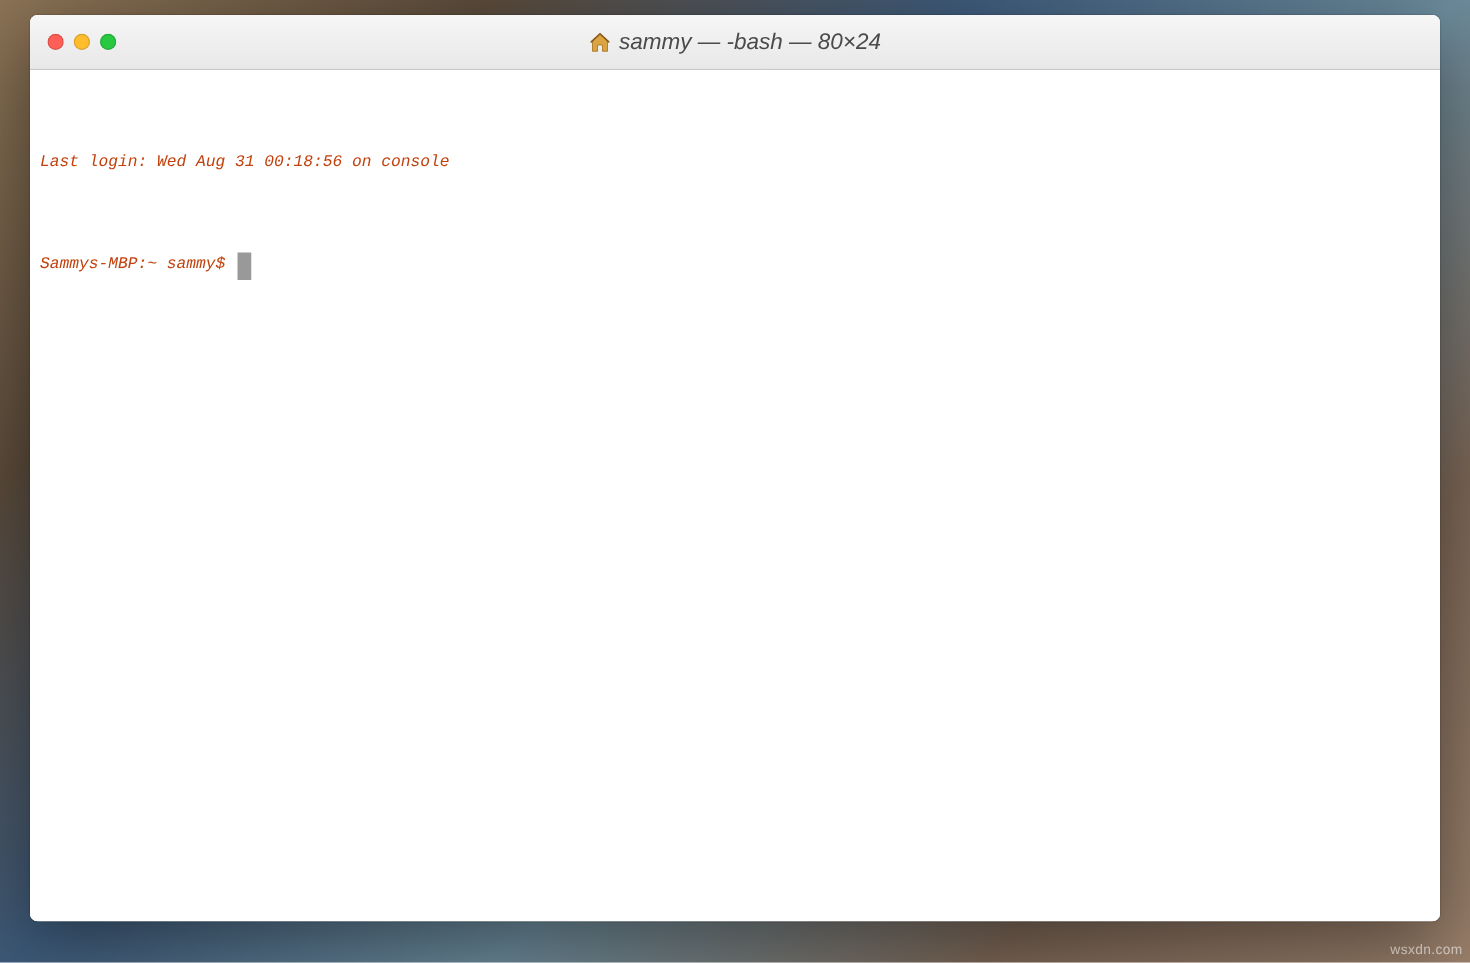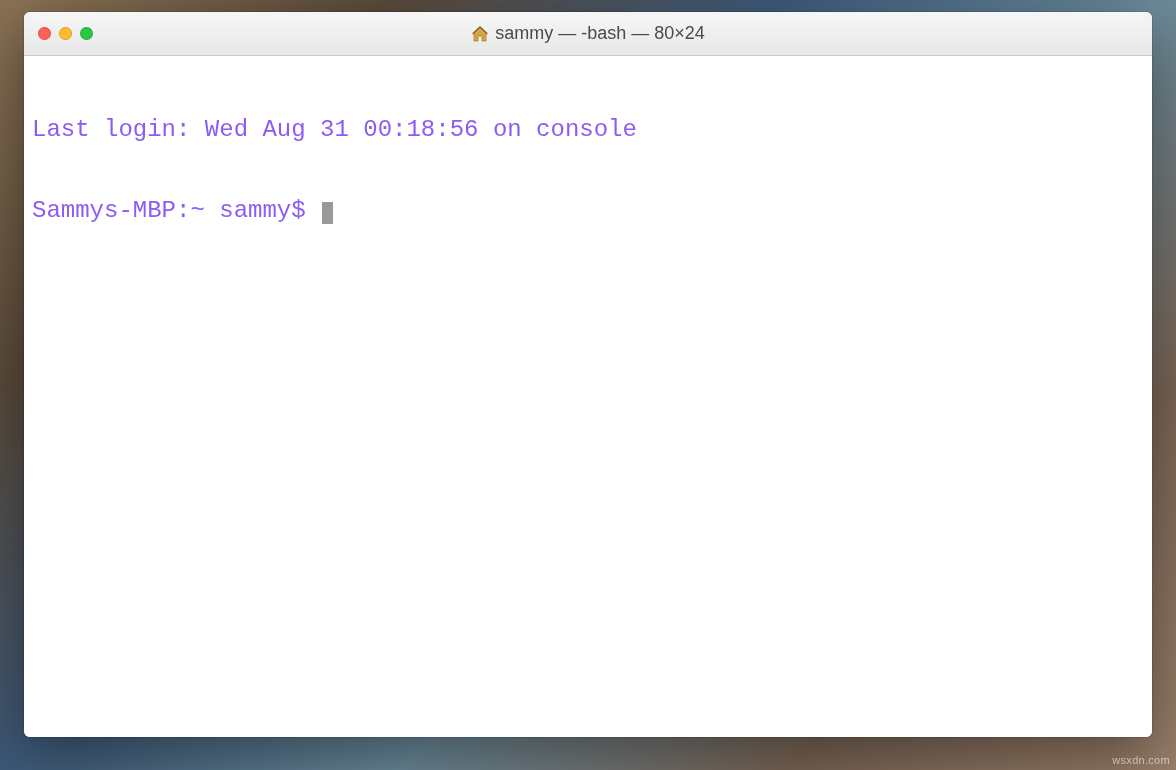--- a/index.html
+++ b/index.html
@@ -22,20 +22,21 @@
 
     .window {
       width: 1128px;
       height: 725px;
       background: #ffffff;
       border-radius: 6px;
       box-shadow: 0 20px 60px rgba(0,0,0,0.4), 0 0 0 1px rgba(0,0,0,0.1);
       overflow: hidden;
       display: flex;
       flex-direction: column;
+      font-style: italic;
     }
 
     .titlebar {
       height: 44px;
       background: linear-gradient(180deg, #f6f6f6 0%, #e8e8e8 100%);
       border-bottom: 1px solid #c9c9c9;
       display: flex;
       align-items: center;
       position: relative;
       padding: 0 14px;
@@ -83,23 +84,23 @@
       font-size: 18px;
       color: #4a4a4a;
       font-weight: 400;
     }
 
     .terminal-body {
       flex: 1;
       background: #ffffff;
       padding: 6px 8px;
       font-family: Menlo, Monaco, "Courier New", monospace;
-      font-size: 24px;
+      font-size: 13px;
       line-height: 27px;
-      color: #8b5cf6;
+      color: #c2410c;
       white-space: pre;
       overflow: hidden;
     }
 
     .terminal-line {
       display: block;
     }
 
     .prompt-line {
       display: flex;

